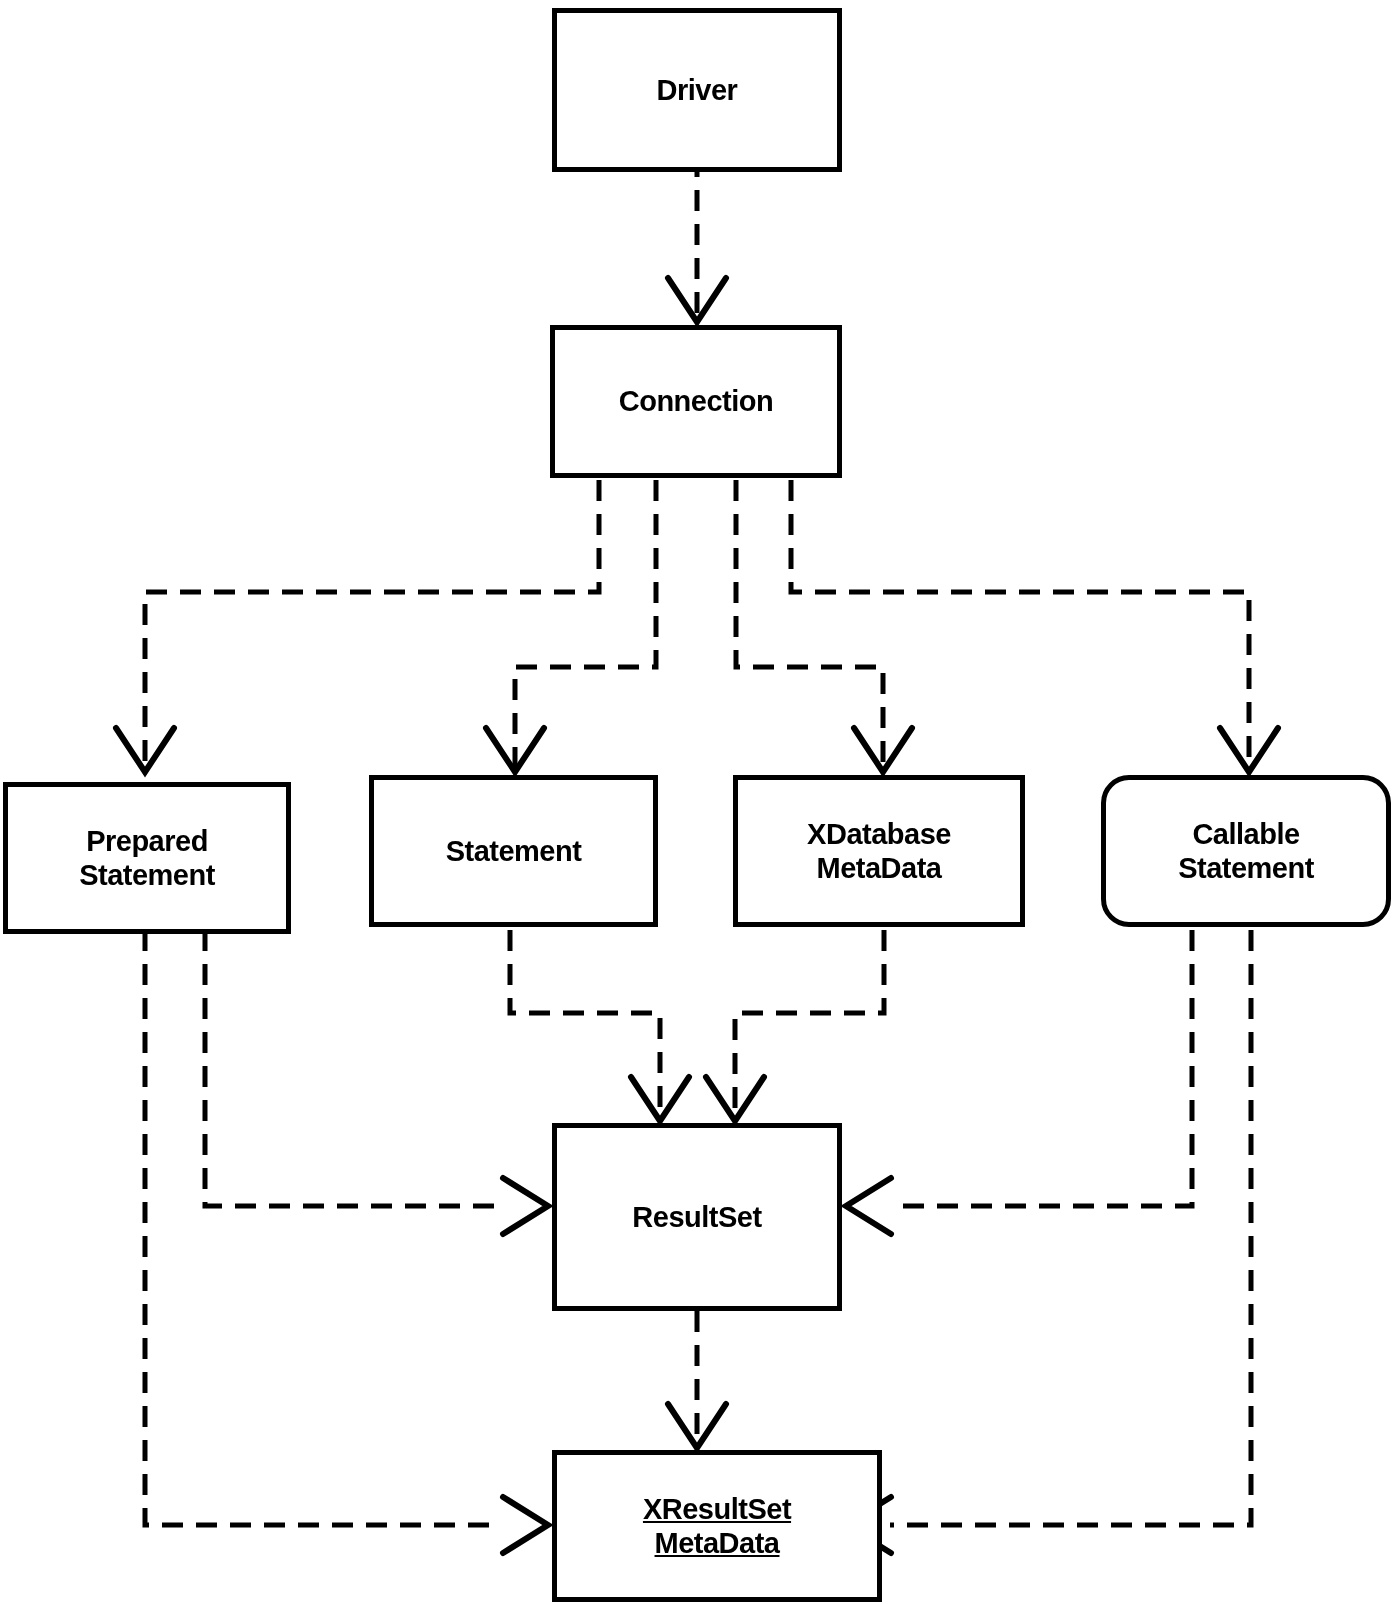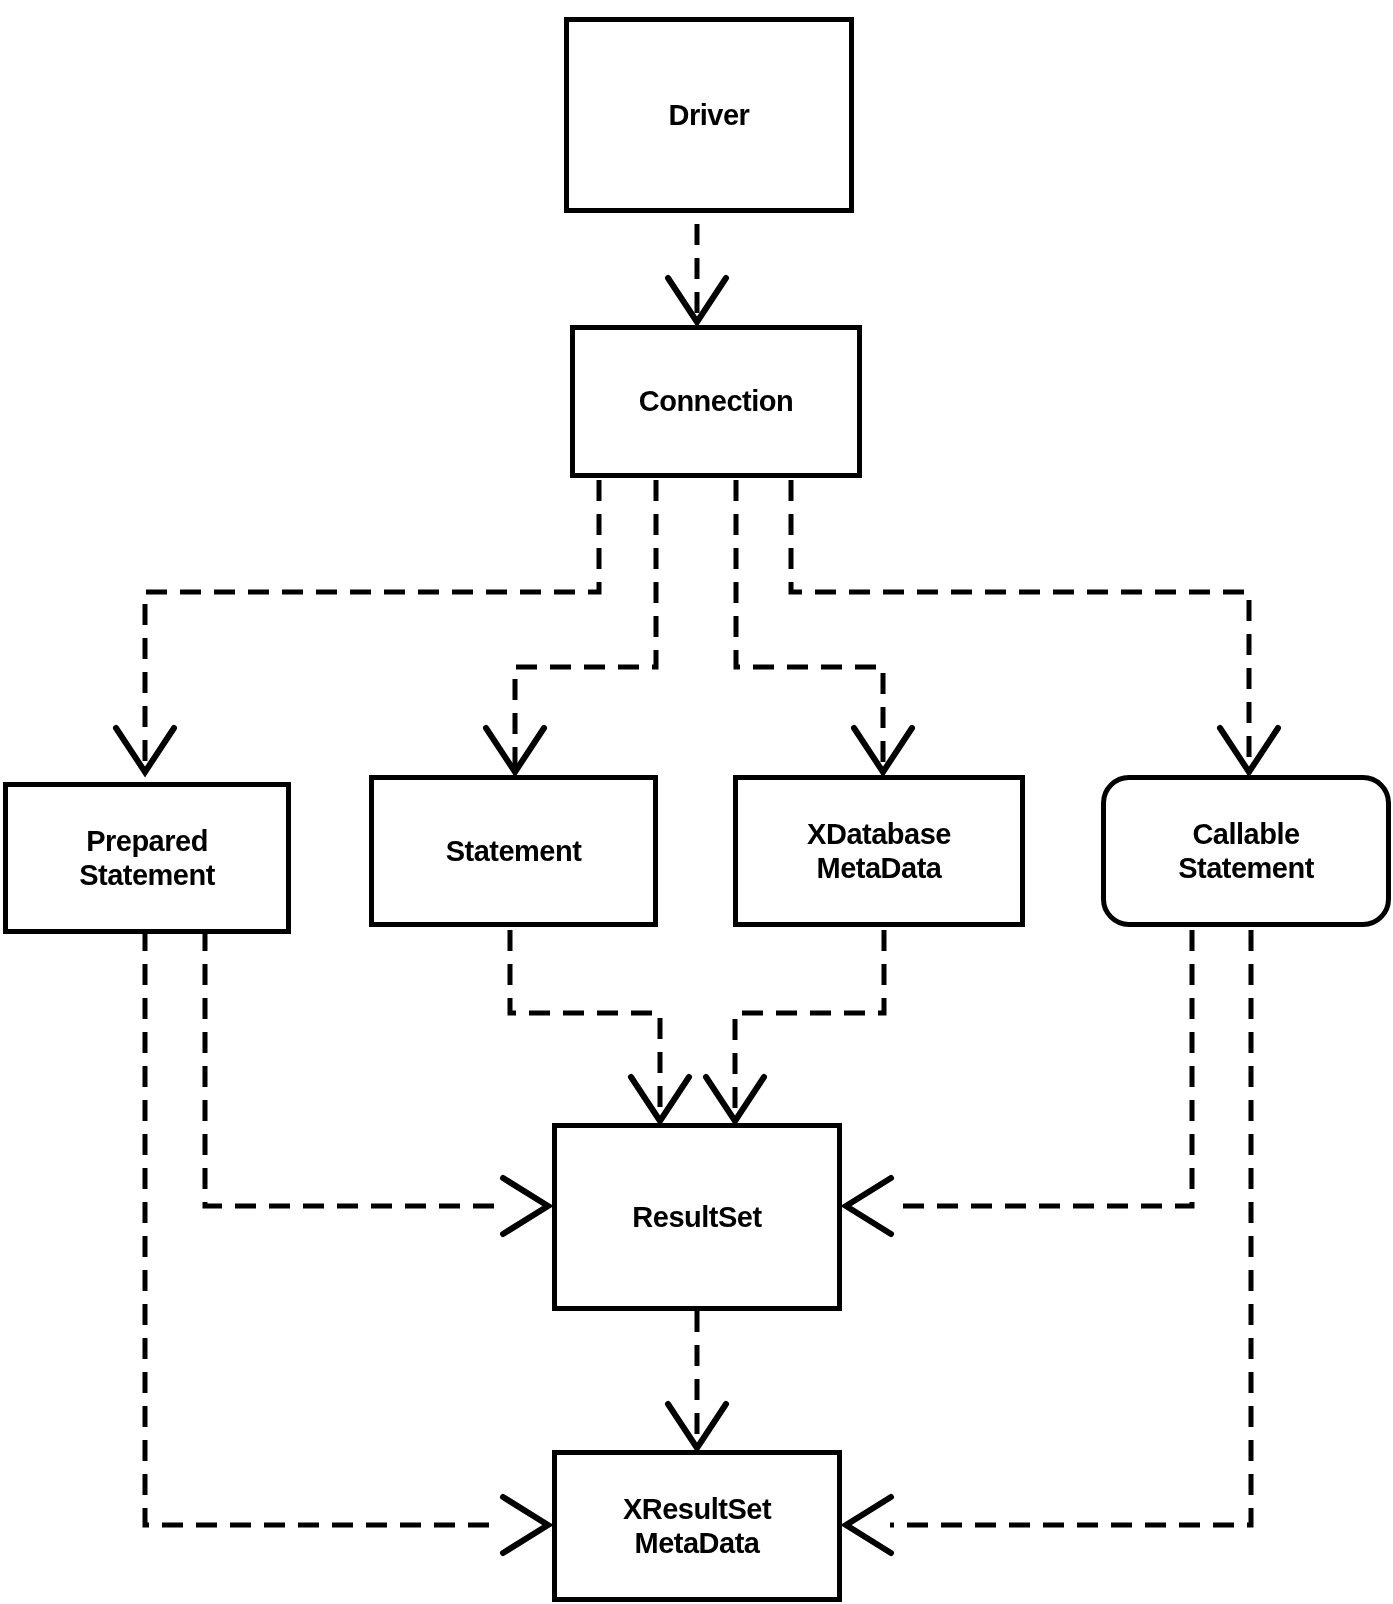--- a/index.html
+++ b/index.html
@@ -47,28 +47,28 @@
     text-align: center;
     font-weight: 700;
     font-size: 29px;
     line-height: 1.18;
     letter-spacing: -0.5px;
     color: #000000;
   }
   .node span { display: block; }
 
   
-  #node-driver              { left: 552px;  top: 17px;    width: 290px; height: 196px; margin-left: 12px; }
-  #node-connection          { left: 550px;  top: 325px;  width: 292px; height: 153px; margin-left: 20px; }
+  #node-driver              { left: 552px;  top: 8px;    width: 290px; height: 164px; }
+  #node-connection          { left: 550px;  top: 325px;  width: 292px; height: 153px; }
   #node-prepared-statement  { left: 3px;    top: 782px;  width: 288px; height: 152px; }
   #node-statement           { left: 369px;  top: 775px;  width: 289px; height: 152px; }
   #node-xdatabase-metadata  { left: 733px;  top: 775px;  width: 292px; height: 152px; text-align: center; }
   #node-callable-statement  { left: 1101px; top: 775px;  width: 290px; height: 152px; border-radius: 28px; }
   #node-resultset           { left: 552px;  top: 1123px; width: 290px; height: 188px; }
-  #node-xresultset-metadata { left: 552px;  top: 1450px; width: 290px; height: 152px; }
+  #node-xresultset-metadata { left: 552px;  top: 1450px; width: 330px; height: 152px; text-decoration: underline; }
 </style>
 </head>
 <body>
 
 <div id="canvas">
 
   <svg id="edges-layer" viewBox="0 0 1393 1604" xmlns="http://www.w3.org/2000/svg">
 
     <g>
       <path class="edge-line" d="M697 156 L697 318"></path>

